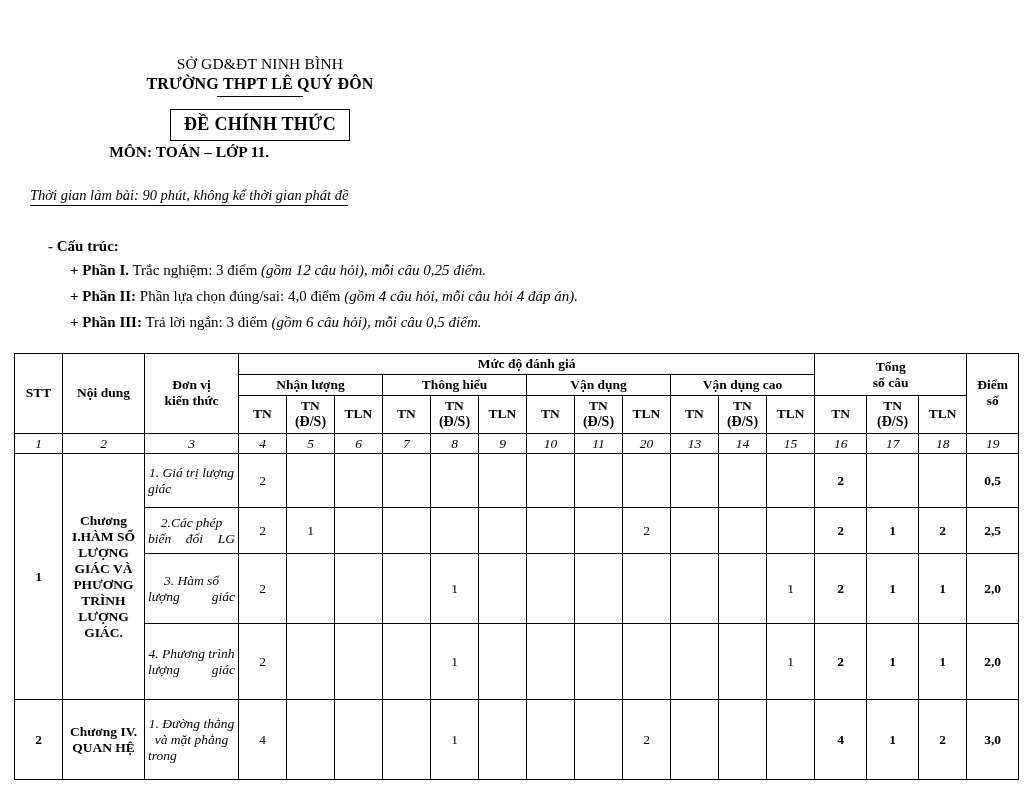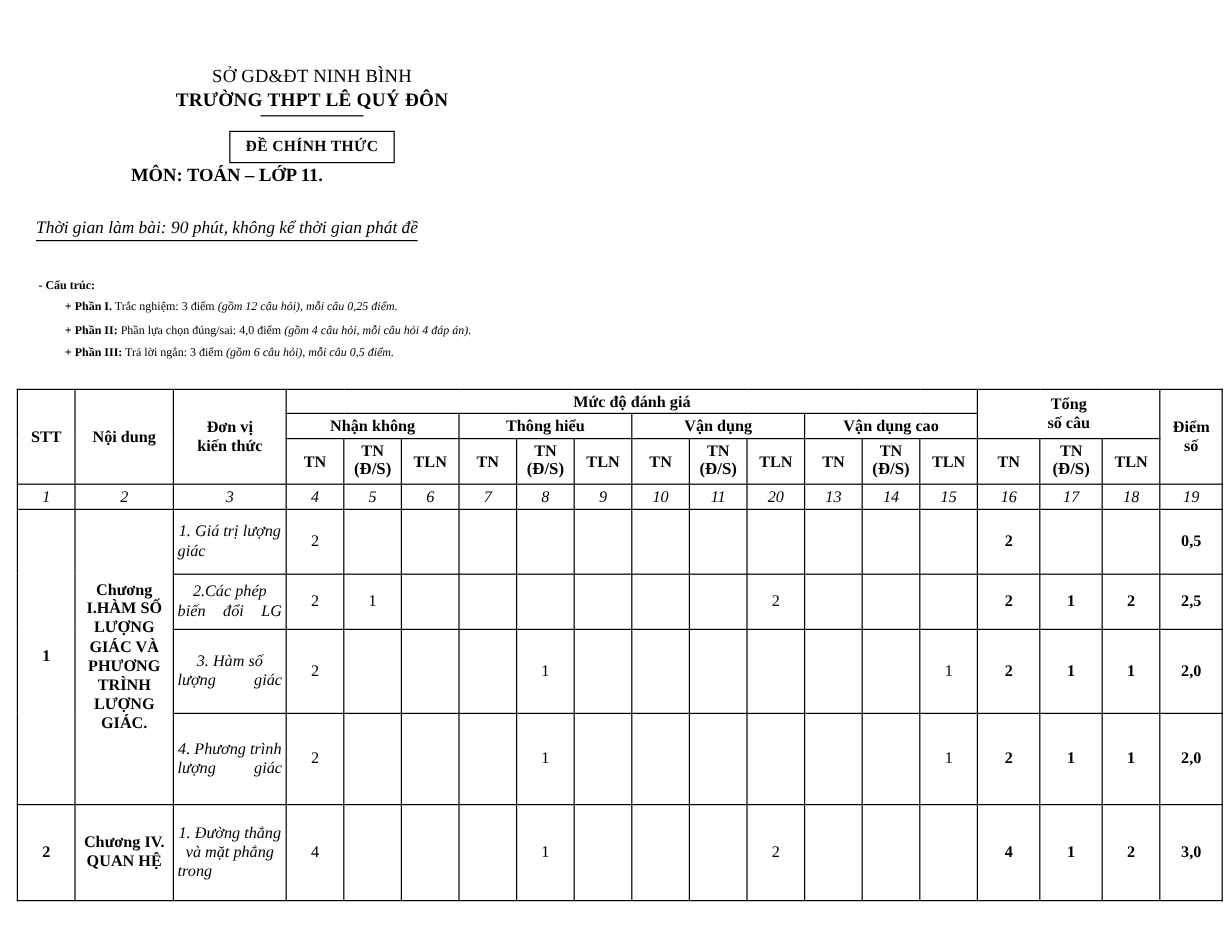--- a/index.html
+++ b/index.html
@@ -54,21 +54,21 @@
     width: 86px;
     height: 1px;
     background: #000;
     margin: 3px auto 0 auto;
   }
   .official-box {
     display: inline-block;
     border: 1.4px solid #000;
     padding: 4px 13px 5px 13px;
     font-weight: bold;
-    font-size: 13px;
+    font-size: 18px;
     margin-top: 12px;
     letter-spacing: .3px;
   }
   .exam-title {
     font-size: 15.5px;
     font-weight: bold;
     letter-spacing: .1px;
   }
   .exam-subject {
     font-size: 15.5px;
@@ -82,22 +82,22 @@
   }
   .time-underline {
     display: inline-block;
     border-bottom: 1px solid #000;
     padding-bottom: 1px;
   }
 
   
   .notes {
     margin: 32px 0 0 0;
-    padding-left: 32px;
-    font-size: 10px;
+    padding-left: 48px;
+    font-size: 15px;
   }
   .notes .note-title {
     font-weight: bold;
     margin-bottom: 6px;
   }
   .notes .note-line {
     padding-left: 22px;
     margin-bottom: 7px;
     line-height: 1.25;
   }
@@ -252,21 +252,21 @@
           <th class="hdr-main" colspan="3" rowspan="2">
             <span>Tổng</span><br>
             <span>số câu</span>
           </th>
           <th class="hdr-main" rowspan="3">
             <span>Điểm</span><br>
             <span>số</span>
           </th>
         </tr>
         <tr>
-          <th class="hdr-group" colspan="3">Nhận không</th>
+          <th class="hdr-group" colspan="3">Nhận lượng</th>
           <th class="hdr-group" colspan="3">Thông hiểu</th>
           <th class="hdr-group" colspan="3">Vận dụng</th>
           <th class="hdr-group" colspan="3">Vận dụng cao</th>
         </tr>
         <tr>
           <th class="hdr-sub">TN</th>
           <th class="hdr-sub">
             <span>TN</span>
             <small>(Đ/S)</small>
           </th>

